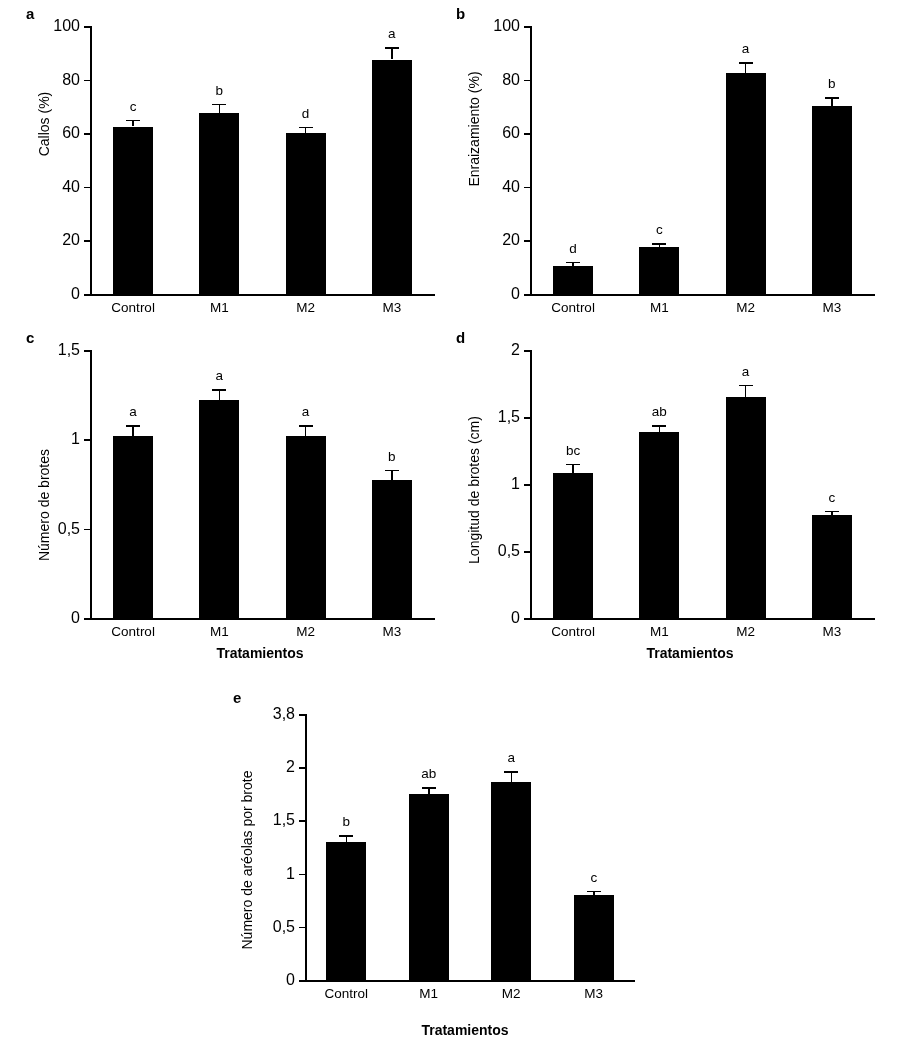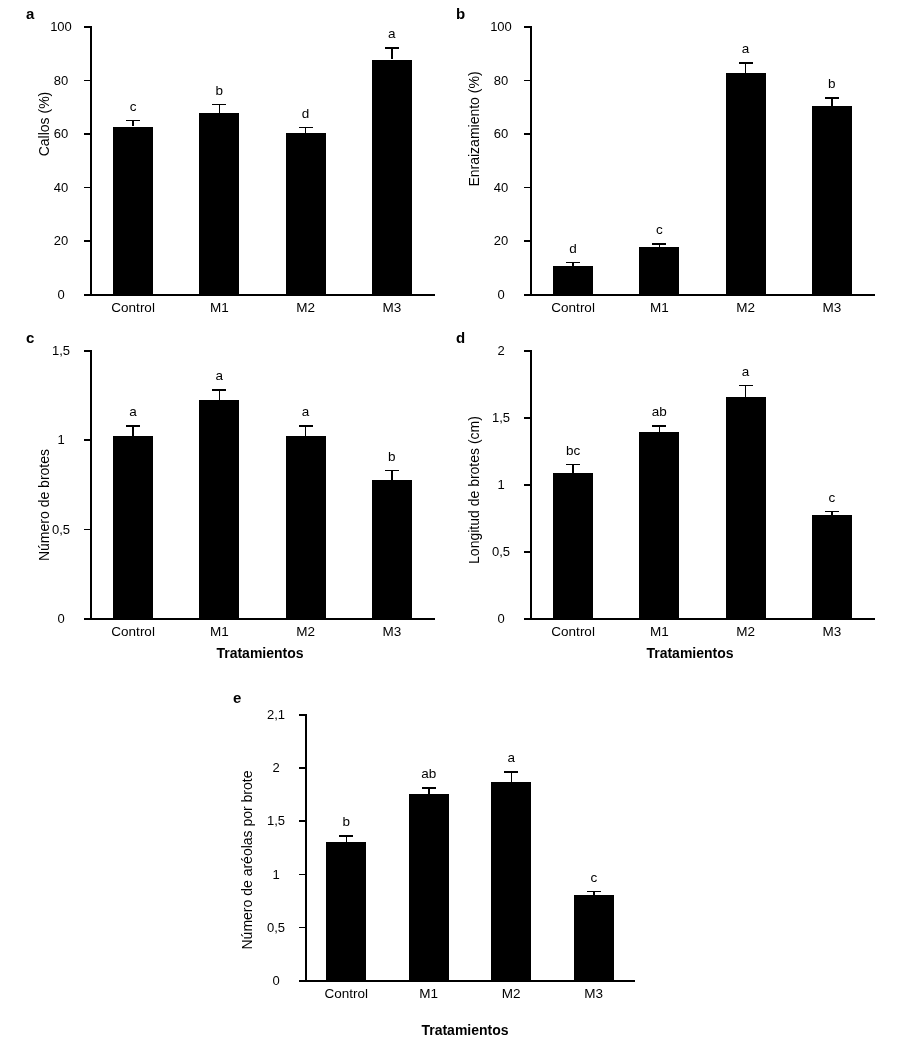--- a/index.html
+++ b/index.html
@@ -54,22 +54,22 @@
     height: 1.5px;
   }
   .tick {
     position: absolute;
     background: #000;
     height: 1.5px;
     width: 6px;
   }
   .ytlabel {
     position: absolute;
-    font-size: 13px;
-    text-align: center;
+    font-size: 16px;
+    text-align: right;
     white-space: nowrap;
     transform: translateY(-50%);
   }
   .xtlabel {
     position: absolute;
     font-size: 13.5px;
     text-align: center;
     white-space: nowrap;
   }
   .bar {
@@ -260,21 +260,21 @@
     <div class="ytlabel" style="left: 42px; top: 290px; width: 38px;">0</div>
     <div class="tick" style="left: 84px; top: 236.8px;"></div>
     <div class="ytlabel" style="left: 42px; top: 236.8px; width: 38px;">0,5</div>
     <div class="tick" style="left: 84px; top: 183.6px;"></div>
     <div class="ytlabel" style="left: 42px; top: 183.6px; width: 38px;">1</div>
     <div class="tick" style="left: 84px; top: 130.4px;"></div>
     <div class="ytlabel" style="left: 42px; top: 130.4px; width: 38px;">1,5</div>
     <div class="tick" style="left: 84px; top: 77.2px;"></div>
     <div class="ytlabel" style="left: 42px; top: 77.2px; width: 38px;">2</div>
     <div class="tick" style="left: 84px; top: 24px;"></div>
-    <div class="ytlabel" style="left: 42px; top: 24px; width: 38px;">2,1</div>
+    <div class="ytlabel" style="left: 42px; top: 24px; width: 38px;">3,8</div>
     <div class="bar" style="left: 111.25px; top: 151.68px; width: 40px; height: 138.32px;"></div>
     <div class="errbar" style="left: 130.5px; top: 145.296px; height: 6.384px;"></div>
     <div class="errcap" style="left: 124.25px; top: 145.296px; width: 14px;"></div>
     <div class="siglabel" style="left: 131.25px; top: 124.296px;">b</div>
     <div class="xtlabel" style="left: 90px; top: 296px; width: 82.5px;">Control</div>
     <div class="bar" style="left: 193.75px; top: 103.8px; width: 40px; height: 186.2px;"></div>
     <div class="errbar" style="left: 213px; top: 97.416px; height: 6.384px;"></div>
     <div class="errcap" style="left: 206.75px; top: 97.416px; width: 14px;"></div>
     <div class="siglabel" style="left: 213.75px; top: 76.416px;">ab</div>
     <div class="xtlabel" style="left: 172.5px; top: 296px; width: 82.5px;">M1</div>

